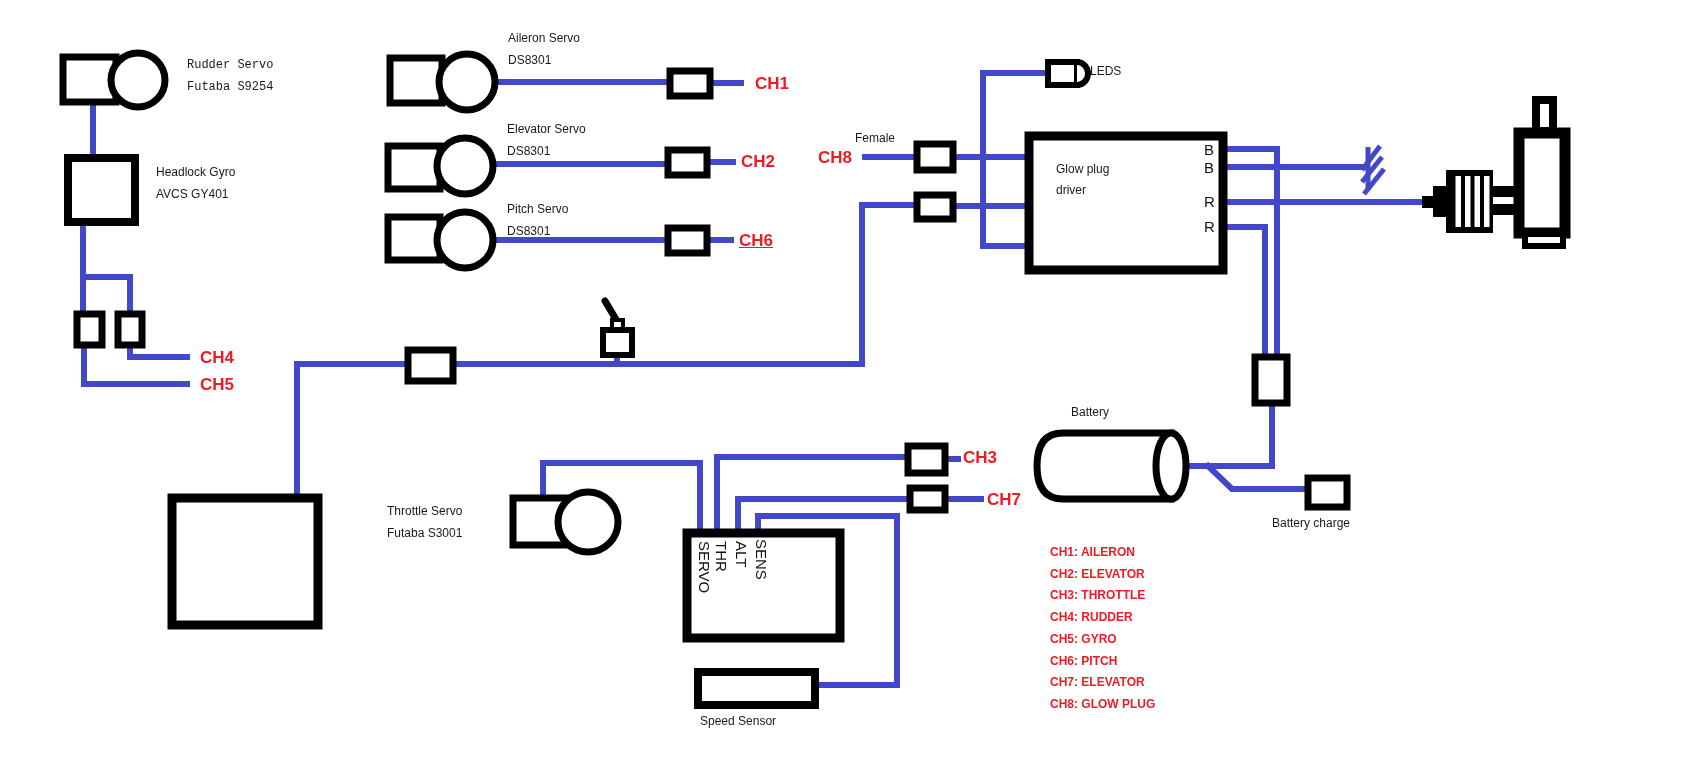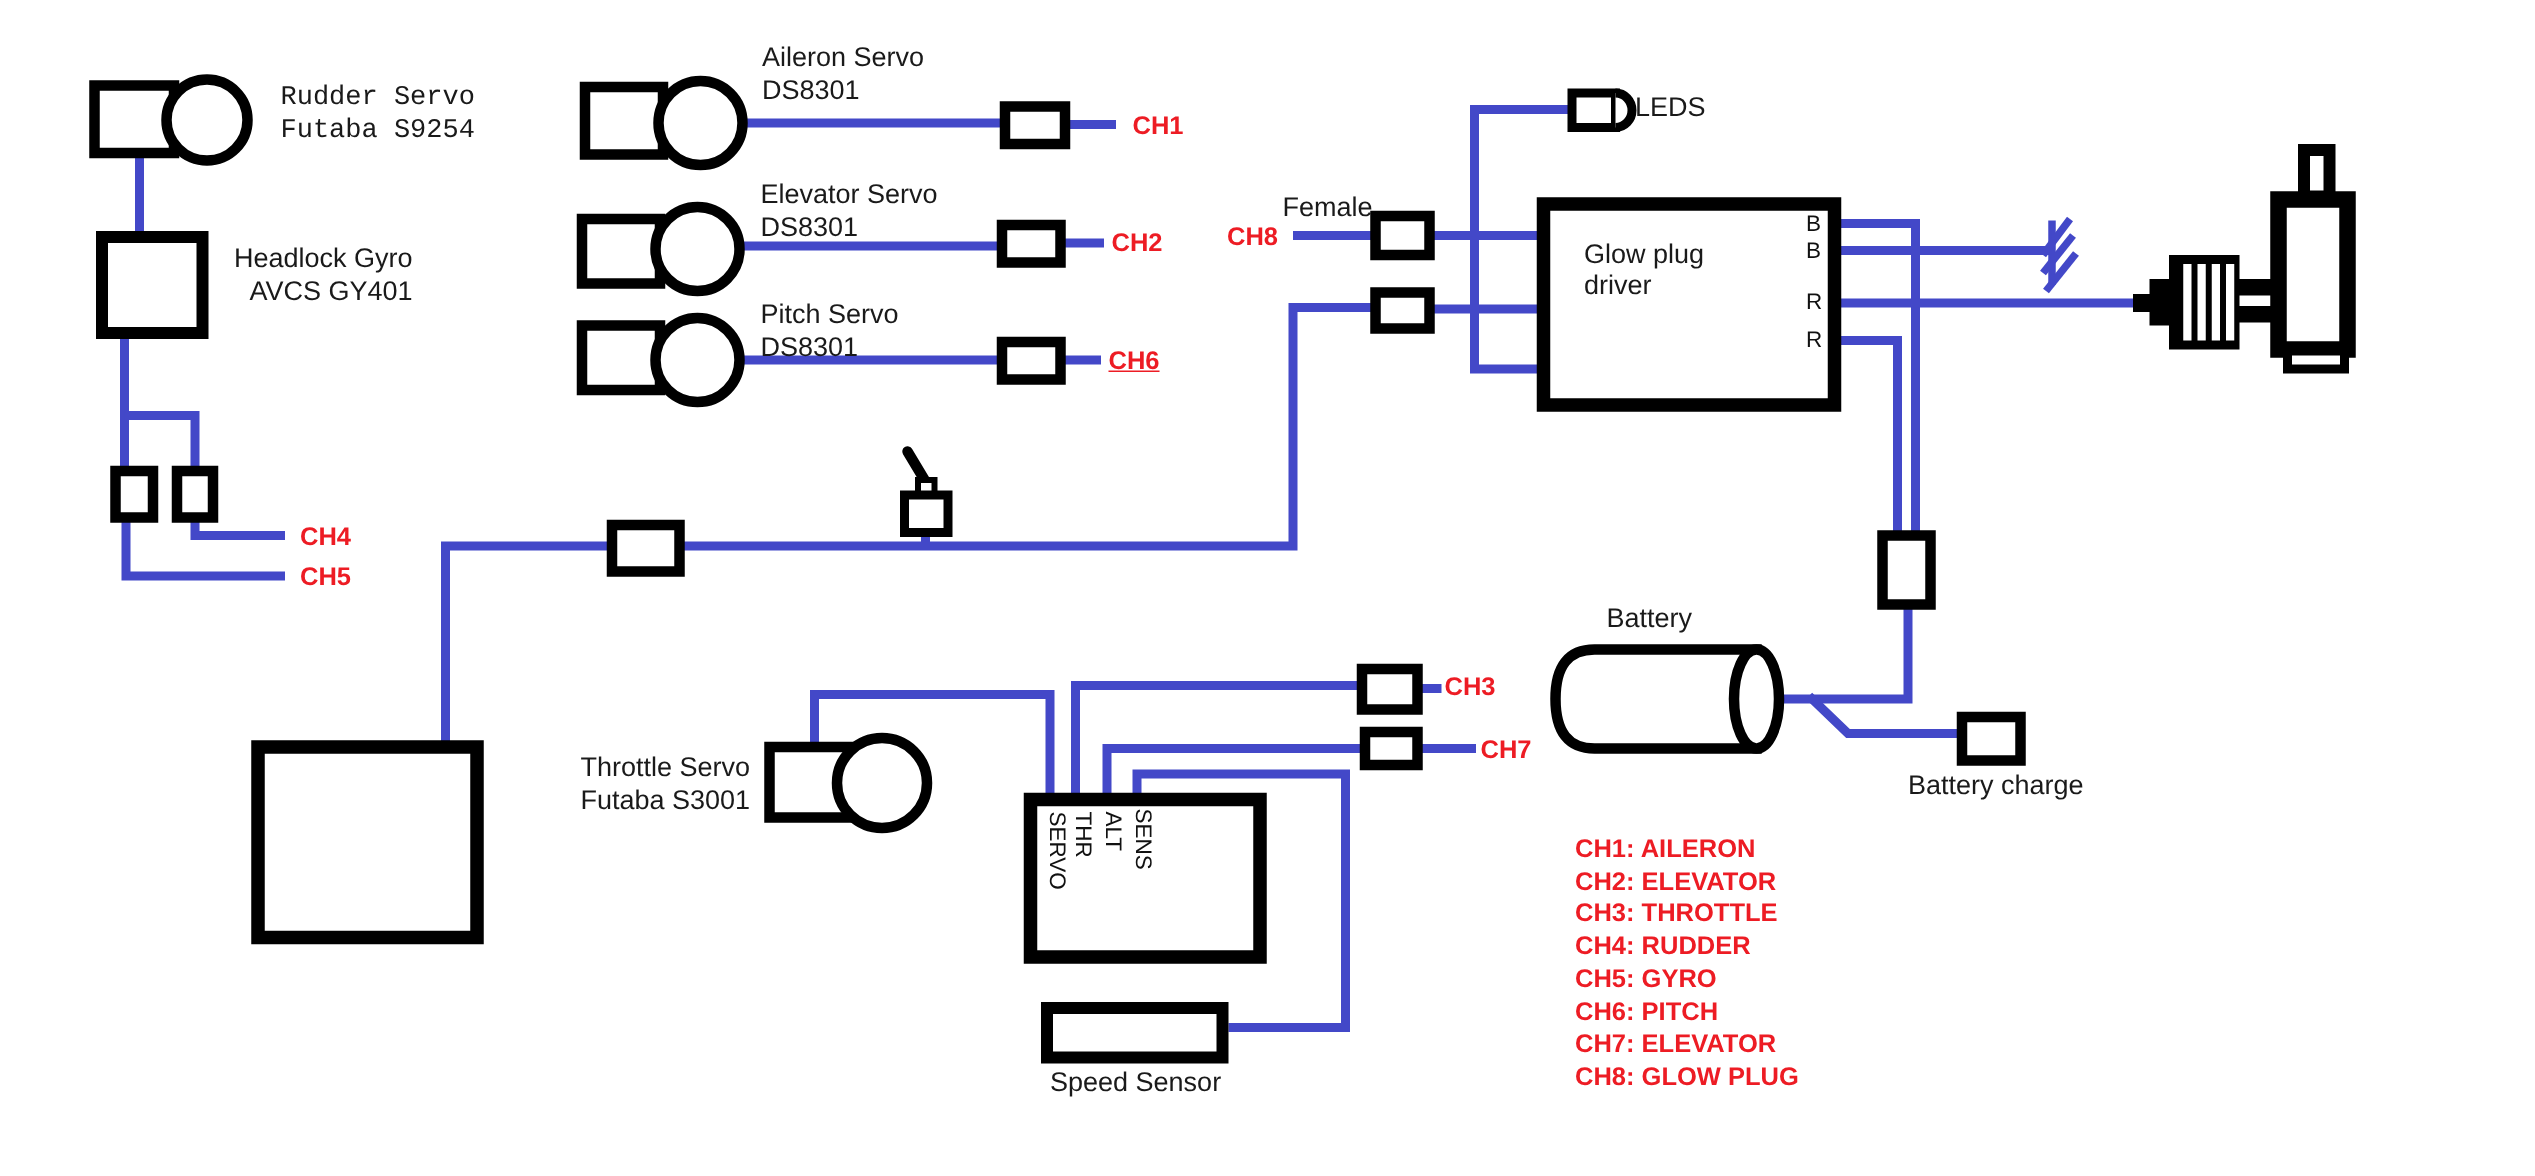--- a/index.html
+++ b/index.html
@@ -2,36 +2,36 @@
 <html><head>
 <meta charset="utf-8">
 <style>
   html,body{margin:0;padding:0;background:#ffffff;}
   #stage{
     position:relative;width:1690px;height:784px;background:#ffffff;overflow:hidden;
     font-family:"Liberation Sans",sans-serif;
   }
   #wiring-svg{position:absolute;left:0;top:0;}
   .lbl{
-    position:absolute;color:#1a1a1a;font-size:18px;line-height:22px;white-space:nowrap;
+    position:absolute;color:#1a1a1a;font-size:12px;line-height:22px;white-space:nowrap;
   }
   .lbl3{line-height:24px;}
   .ch{
     position:absolute;color:#ed1c24;font-size:17px;font-weight:bold;white-space:nowrap;
   }
   .term{
     position:absolute;color:#111;font-size:15px;white-space:nowrap;
   }
   .port{
     position:absolute;color:#111;font-size:15px;line-height:16px;white-space:nowrap;
     transform:rotate(90deg);transform-origin:0 0;
   }
   #legend{
-    position:absolute;left:1050px;top:555px;color:#ed1c24;
-    font-size:17px;font-weight:bold;line-height:21.7px;white-space:nowrap;
+    position:absolute;left:1050px;top:542px;color:#ed1c24;
+    font-size:12px;font-weight:bold;line-height:21.7px;white-space:nowrap;
   }
 </style>
 </head>
 <body>
 
 <div id="stage">
 
   <svg id="wiring-svg" width="1690" height="784" viewBox="0 0 1690 784">
 
     <g stroke="#4348c8" stroke-width="6" fill="none">
@@ -171,21 +171,21 @@
         <rect x="1525" y="234" width="38" height="12" stroke-width="6"></rect>
       </g>
     </g>
   </svg>
 
   <div class="lbl" style="left:187px;top:54px;font-family:Liberation Mono, monospace;">
     <div>Rudder Servo</div>
     <div>Futaba S9254</div>
   </div>
 
-  <div class="lbl" style="left:156px;top:161px;text-align:right;">
+  <div class="lbl" style="left:156px;top:161px;">
     <div>Headlock Gyro</div>
     <div>AVCS GY401</div>
   </div>
 
   <div class="lbl" style="left:508px;top:27px;">
     <div>Aileron Servo</div>
     <div>DS8301</div>
   </div>
 
   <div class="lbl" style="left:507px;top:118px;">

